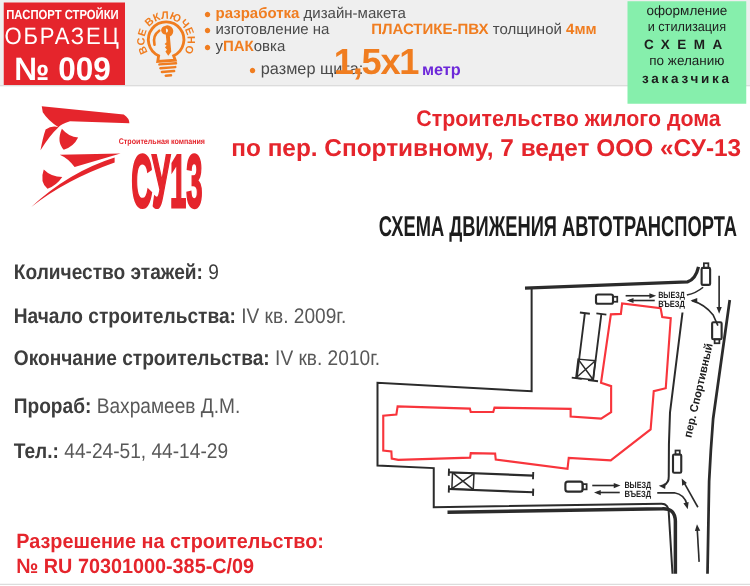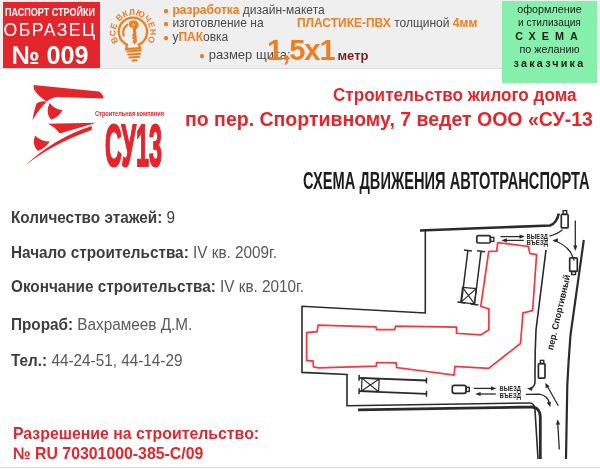--- a/index.html
+++ b/index.html
@@ -45,21 +45,21 @@
 <div class="abs" style="left:162px;top:0px;width:345px;height:56px;font-size:12px;color:#4a4a4a;white-space:nowrap;">
 
   <div class="abs" style="left:1px;top:2.5px;"><span style="color:#f07d20;font-size:10px;">●</span>&nbsp;<b style="color:#f07d20;">разработка</b> дизайн-макета</div>
 
   <div class="abs" style="left:1px;top:16px;"><span style="color:#f07d20;font-size:10px;">●</span>&nbsp;изготовление на <b style="color:#f07d20;padding-left:30px;">ПЛАСТИКЕ-ПВХ</b> толщиной <b style="color:#f07d20;">4мм</b></div>
 
   <div class="abs" style="left:1px;top:29.5px;"><span style="color:#f07d20;font-size:10px;">●</span>&nbsp;у<b style="color:#f07d20;text-align:center;">ПАК</b>овка</div>
 
   <div class="abs" style="left:1px;top:47px;font-size:13px;line-height:15px;margin-left:36px;"><span style="color:#f07d20;font-size:10px;">●</span>&nbsp;размер щита:</div>
   <div class="abs" style="left:105px;top:35.5px;font-size:29px;font-weight:bold;color:#f07d20;line-height:29px;letter-spacing:-1px;">1,5х1</div>
-  <div class="abs" style="left:175.5px;top:48px;font-size:13px;font-weight:bold;color:#7f1d1d;">метр</div>
+  <div class="abs" style="left:175.5px;top:48px;font-size:13px;font-weight:bold;color:#6d28d9;">метр</div>
 </div>
 
 <div class="abs" style="left:502px;top:1px;width:95px;height:82px;background:#86efac;color:#1d1d1d;text-align:center;font-size:10.8px;line-height:13.4px;padding-top:2px;box-sizing:border-box;">
   <div>оформление</div>
   <div style="transform:scaleX(0.94);">и стилизация</div>
   <div style="font-weight:bold;letter-spacing:6px;">СХЕМА</div>
   <div>по желанию</div>
   <div style="letter-spacing:2.2px;font-weight:bold;">заказчика</div>
 </div>
 

